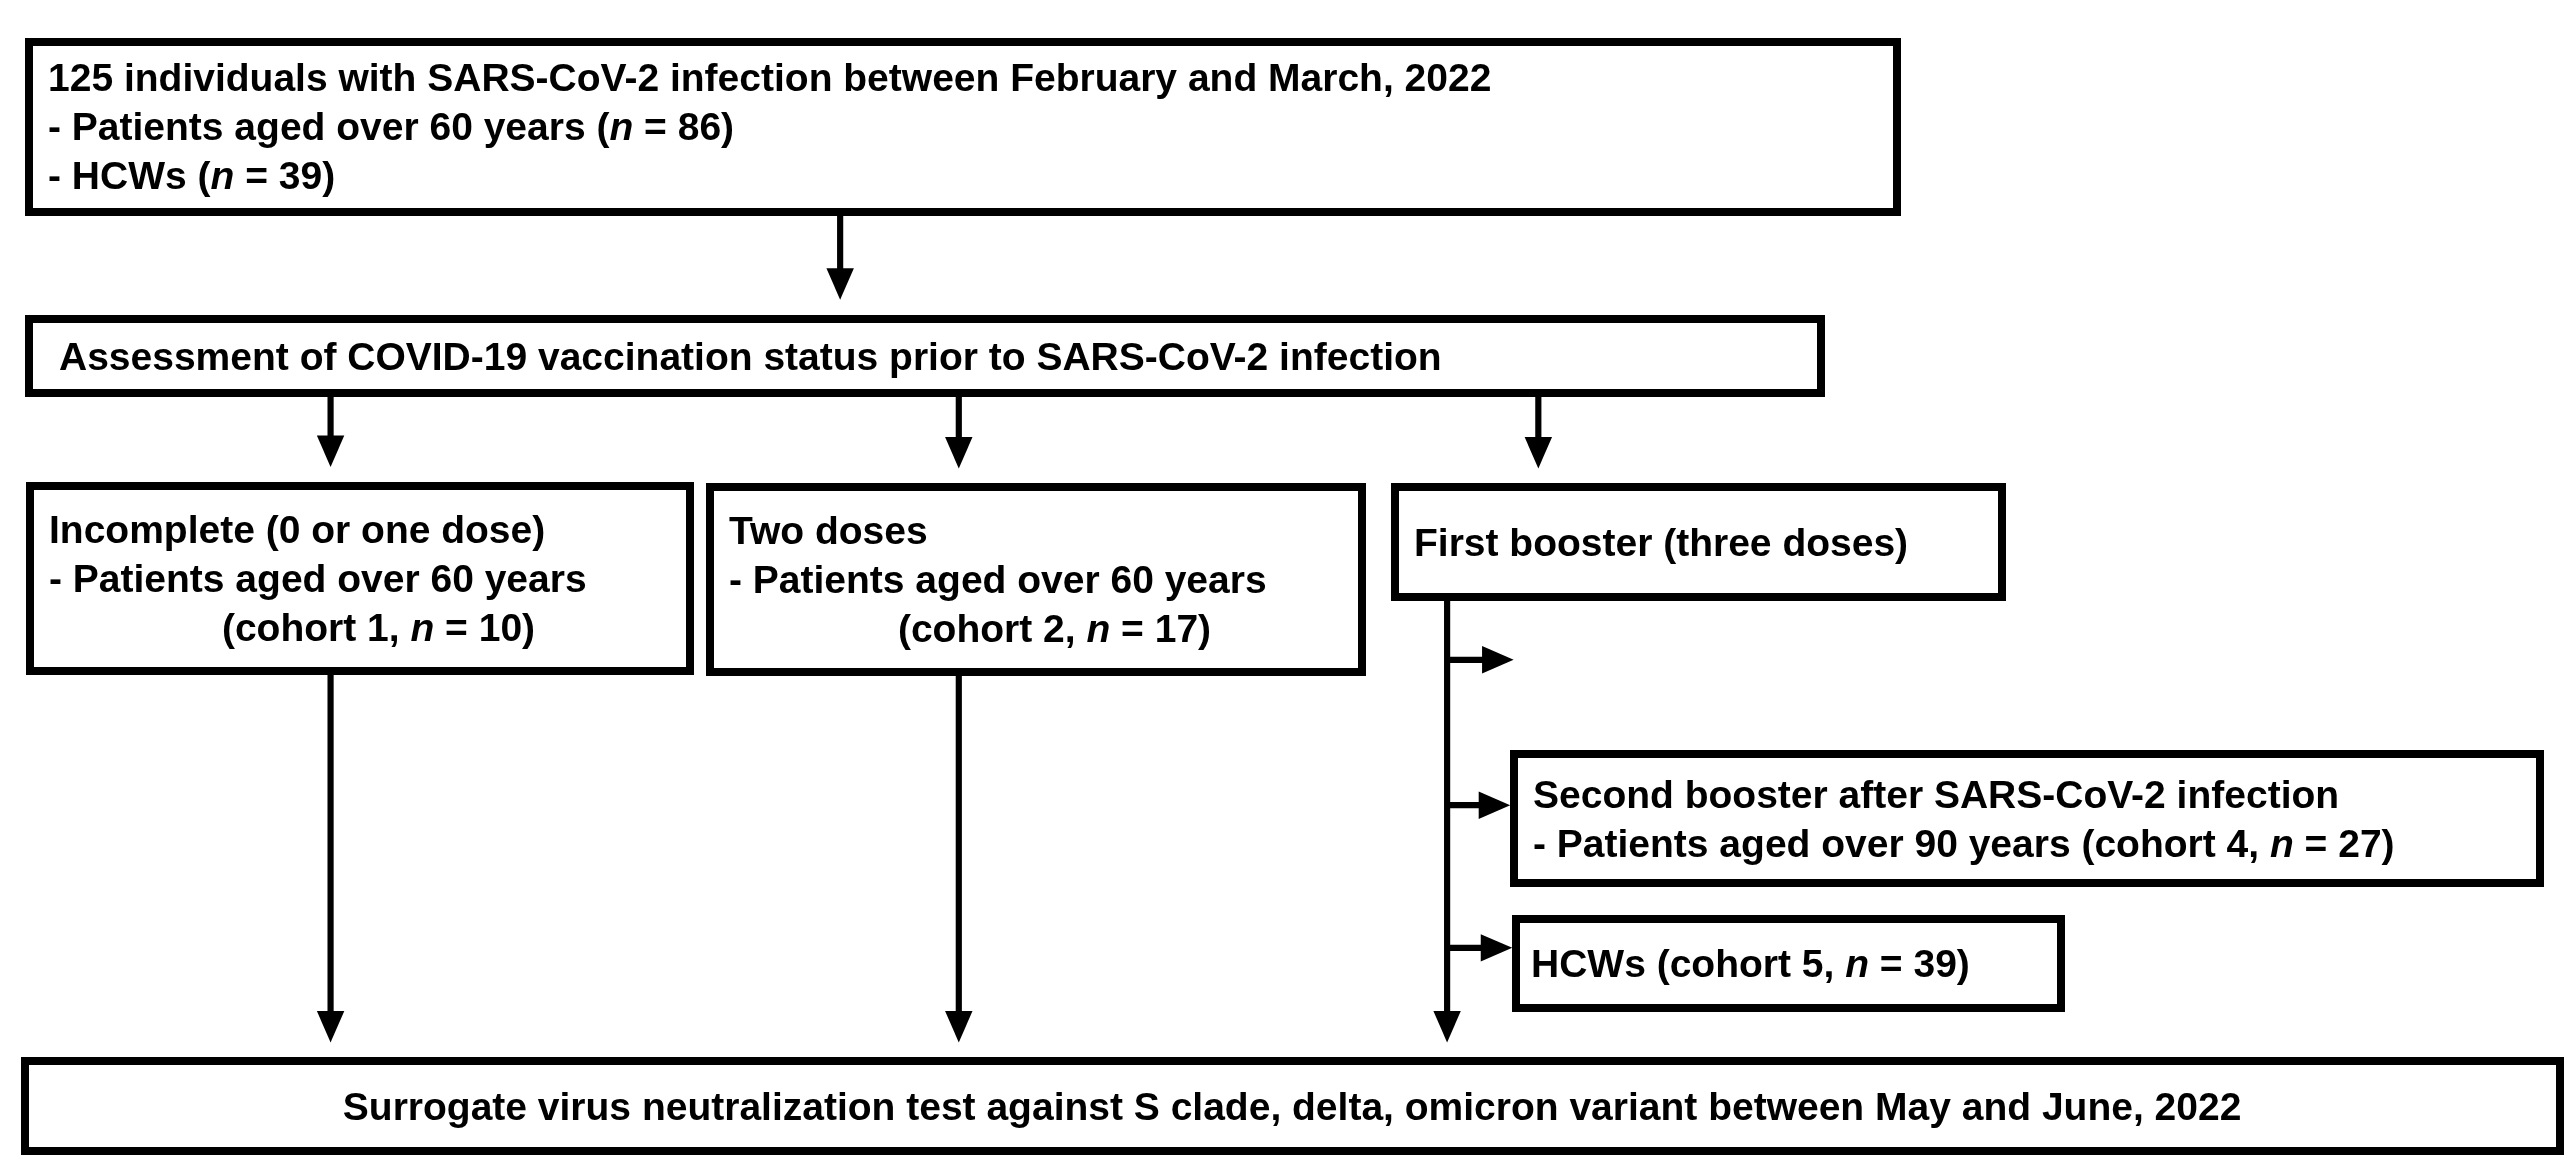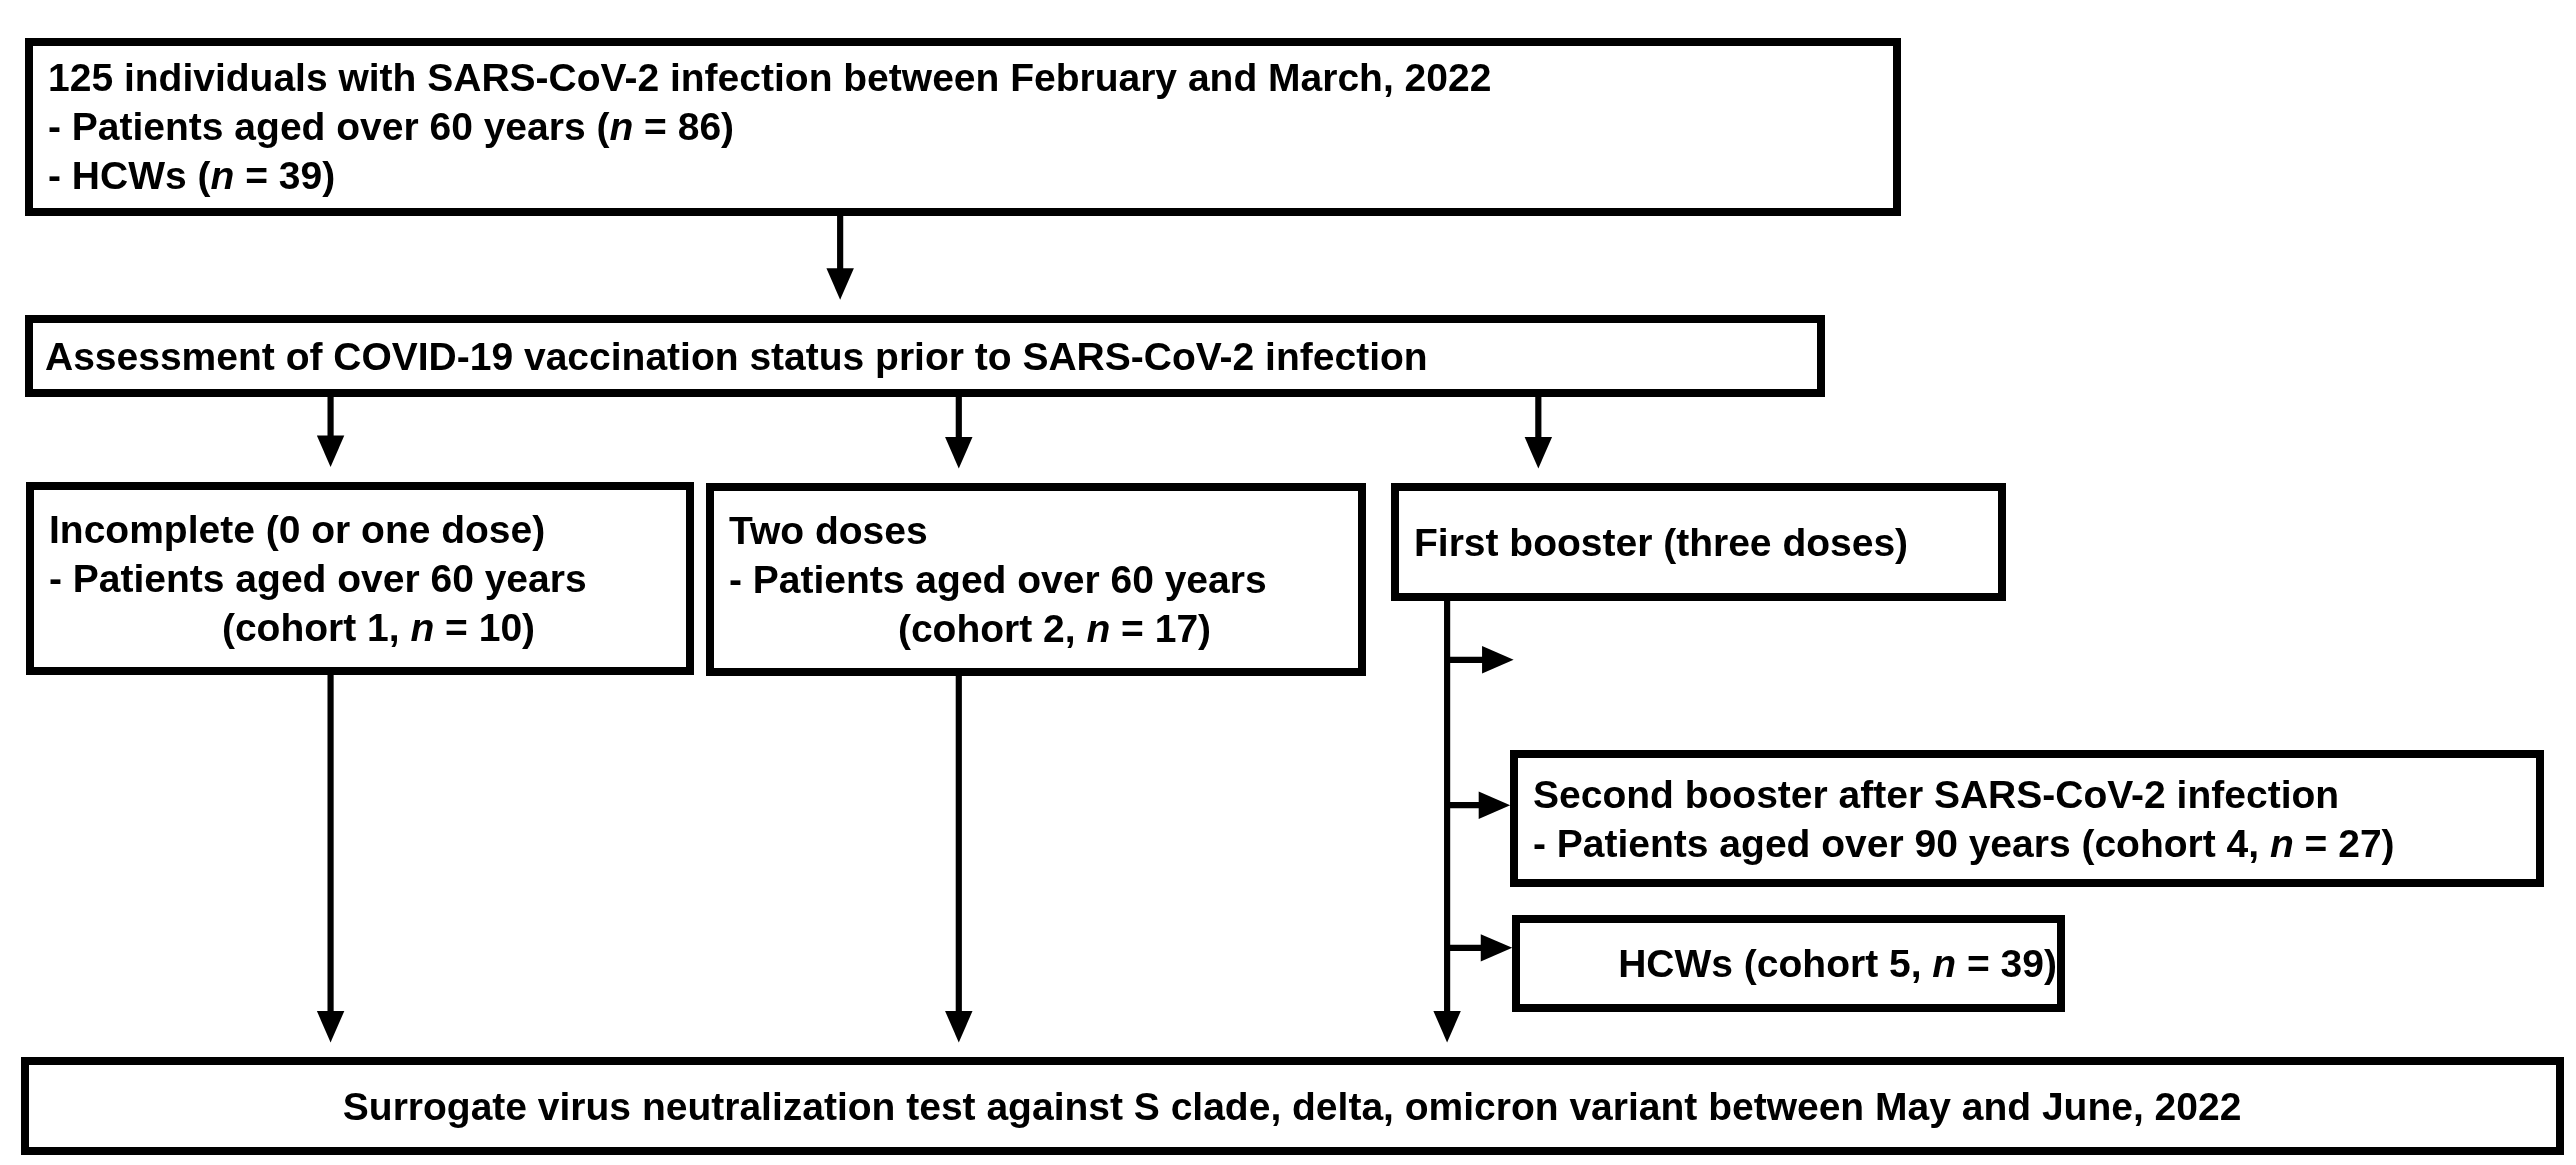--- a/index.html
+++ b/index.html
@@ -32,35 +32,35 @@
     flex-direction: column;
     justify-content: center;
     font-weight: bold;
     font-size: 39px;
     line-height: 49px;
     white-space: nowrap;
     margin-top: 15px;
   }
   .line { padding-left: 15px; }
   .line.indent { padding-left: 37px; text-align: center; }
-  .pad38 .line { padding-left: 12px; }
+  .pad38 .line { padding-left: 26px; }
   .pad16 .line { padding-left: 11px; }
   .center { text-align: center; }
   .center .line { padding-left: 0; }
   .it { font-style: italic; }
 
   
   #box-enrollment    { left: 25px;   top: 22.6px;   width: 1876px; height: 178px; }
   #box-assessment    { left: 25px;   top: 300px;  width: 1800px; height: 82px; }
   #box-incomplete    { left: 26px;   top: 467px;  width: 668px;  height: 193px; }
   #box-two-doses     { left: 706px; top: 468px;  width: 660px;  height: 193px; }
   #box-first-booster { left: 1391px; top: 468px;  width: 615px;  height: 118px; }
   #box-cohort-3      { left: 1514px; top: 607px;  width: 1002px; height: 106px; }
   #box-cohort-4      { left: 1510px; top: 735px; width: 1034px; height: 137px; }
-  #box-cohort-5      { left: 1512px; top: 900px; width: 553px;  height: 97px; align-items: flex-end; }
+  #box-cohort-5      { left: 1512px; top: 900px; width: 553px;  height: 97px; }
   #box-svnt          { left: 20.6px;   top: 1042px; width: 2543px; height: 98px; }
 </style>
 </head>
 <body>
 
 <div class="canvas">
 
   <svg class="connectors" viewBox="0 0 3756 1700" xmlns="http://www.w3.org/2000/svg">
 
     <g>

